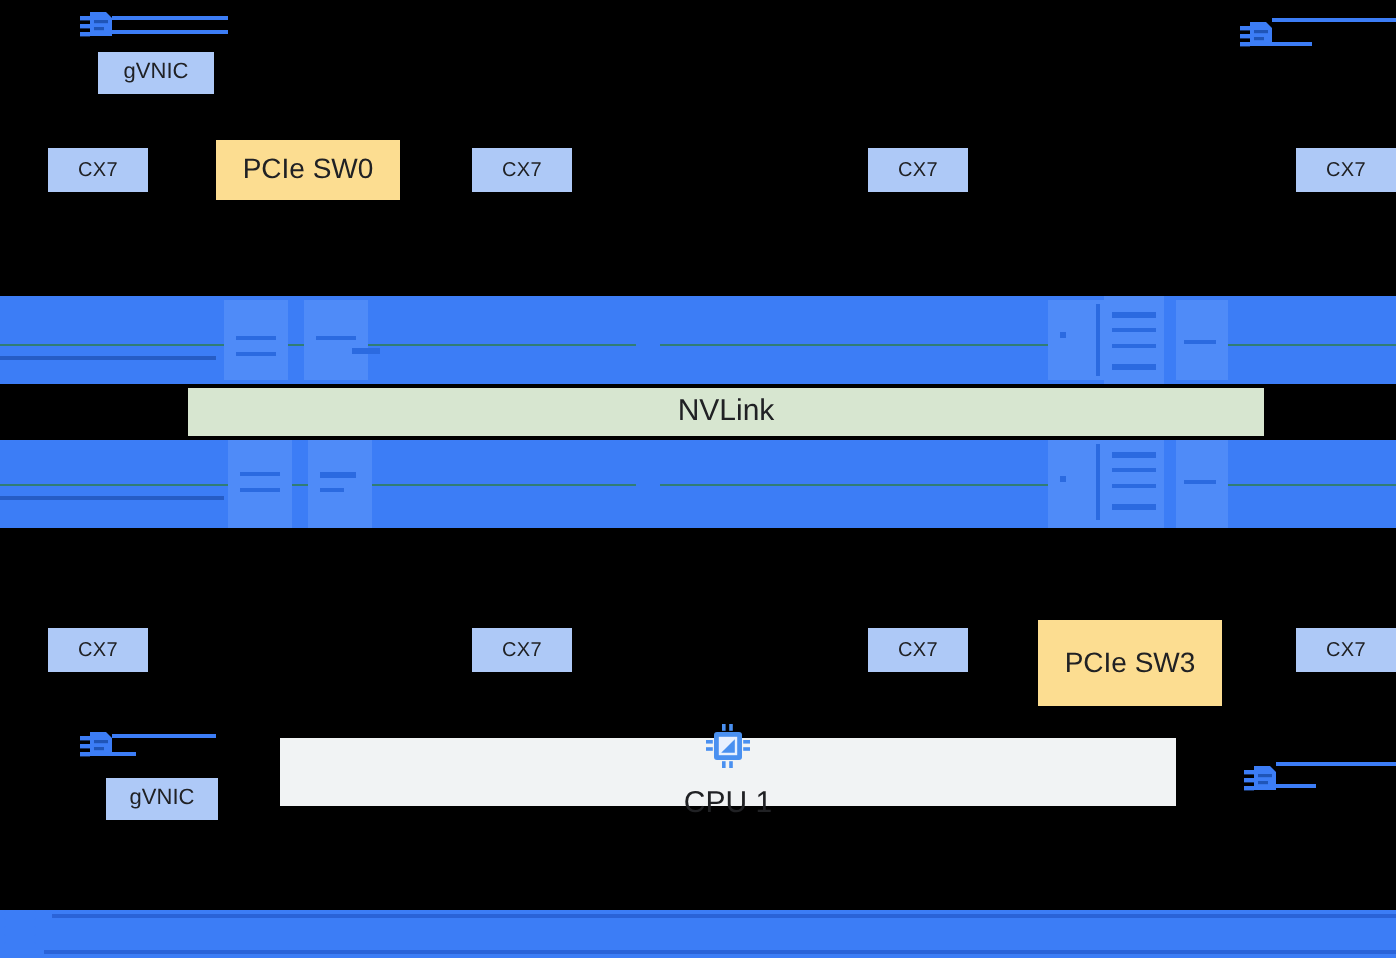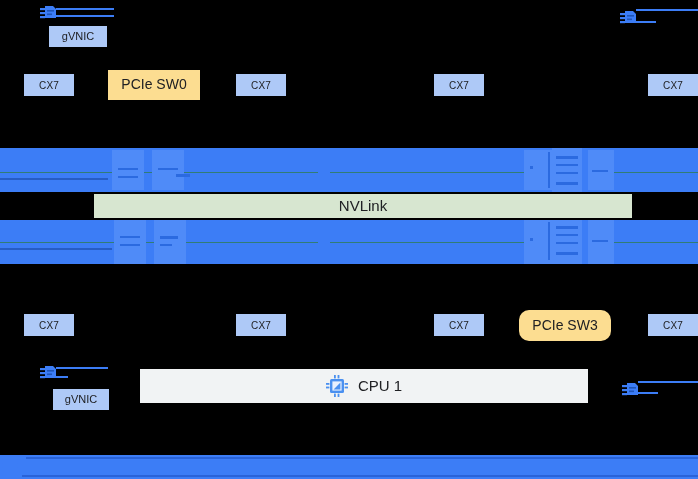--- a/index.html
+++ b/index.html
@@ -221,21 +221,21 @@
 
 
   <div class="abs node node-cx7" style="left:236px; top:314px; width:50px; height:22px;">
     <span>CX7</span>
   </div>
 
   <div class="abs node node-cx7" style="left:434px; top:314px; width:50px; height:22px;">
     <span>CX7</span>
   </div>
 
-  <div class="abs node node-pcie" style="left:519px; top:310px; width:92px; height:31px;border-radius:10px;">
+  <div class="abs node node-pcie" style="left:519px; top:310px; width:92px; height:43px;">
     <span>PCIe SW3</span>
   </div>
 
   <div class="abs node node-cx7" style="left:648px; top:314px; width:50px; height:22px;">
     <span>CX7</span>
   </div>
 
   <div class="abs wire wire-h" style="left:56px; top:367px; width:52px;"></div>
   <div class="abs wire wire-h" style="left:56px; top:376px; width:12px;"></div>
   <span class="abs nic-icon" style="left:40px; top:364px; width:18px; height:16px;">
@@ -245,21 +245,21 @@
       <rect x="0" y="12" width="5" height="2.2" fill="#3c7df6"></rect>
       <path d="M5 2 L13 2 L16 5 L16 14 L5 14 Z" fill="#3c7df6"></path>
       <rect x="7" y="6" width="7" height="1.6" fill="#1f55b8"></rect>
       <rect x="7" y="9.5" width="5" height="1.6" fill="#1f55b8"></rect>
     </svg>
   </span>
   <div class="abs node node-gvnic" style="left:53px; top:389px; width:56px; height:21px;">
     <span>gVNIC</span>
   </div>
 
-  <div class="abs node node-cpu" style="left:140px; top:369px; width:448px; height:34px;">
+  <div class="abs node node-cpu" style="left:140px; top:369px; width:448px; height:34px;flex-direction:column;">
     <span class="cpu-icon">
       <svg class="icon" width="22" height="22" viewBox="0 0 22 22">
         <g fill="#4a90f0">
           <rect x="8" y="0" width="1.8" height="3.4"></rect>
           <rect x="11.6" y="0" width="1.8" height="3.4"></rect>
           <rect x="8" y="18.6" width="1.8" height="3.4"></rect>
           <rect x="11.6" y="18.6" width="1.8" height="3.4"></rect>
           <rect x="0" y="8" width="3.4" height="1.8"></rect>
           <rect x="0" y="11.6" width="3.4" height="1.8"></rect>
           <rect x="18.6" y="8" width="3.4" height="1.8"></rect>

